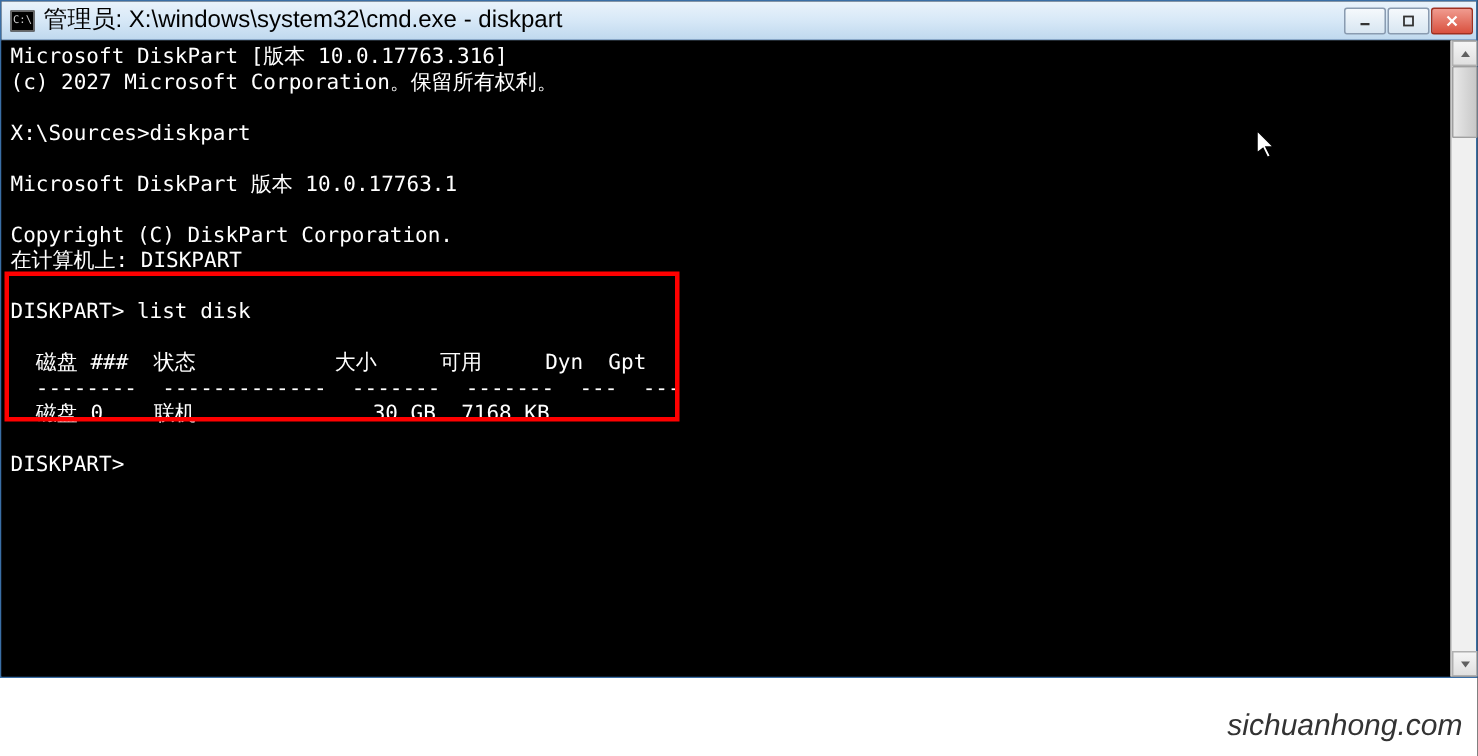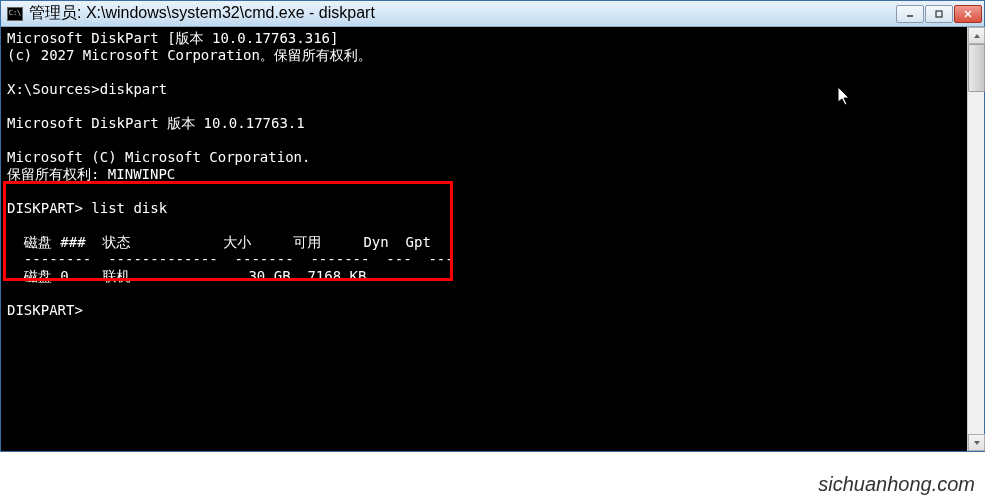--- a/index.html
+++ b/index.html
@@ -180,22 +180,22 @@
     </div>
   </div>
 
   <div class="terminal"><span>Microsoft DiskPart [版本 10.0.17763.316]</span>
 <span>(c) 2027 Microsoft Corporation。保留所有权利。</span>
 <span></span>
 <span>X:\Sources&gt;diskpart</span>
 <span></span>
 <span>Microsoft DiskPart 版本 10.0.17763.1</span>
 <span></span>
-<span>Microsoft (C) Microsoft Corporation.</span>
-<span>保留所有权利: MINWINPC</span>
+<span>Copyright (C) DiskPart Corporation.</span>
+<span>在计算机上: DISKPART</span>
 <span></span>
 <span>DISKPART&gt; list disk</span>
 <span></span>
 <span>  磁盘 ###  状态           大小     可用     Dyn  Gpt</span>
 <span>  --------  -------------  -------  -------  ---  ---</span>
 <span>  磁盘 0    联机              30 GB  7168 KB</span>
 <span></span>
 <span>DISKPART&gt;</span></div>
 
   <div class="scrollbar">

